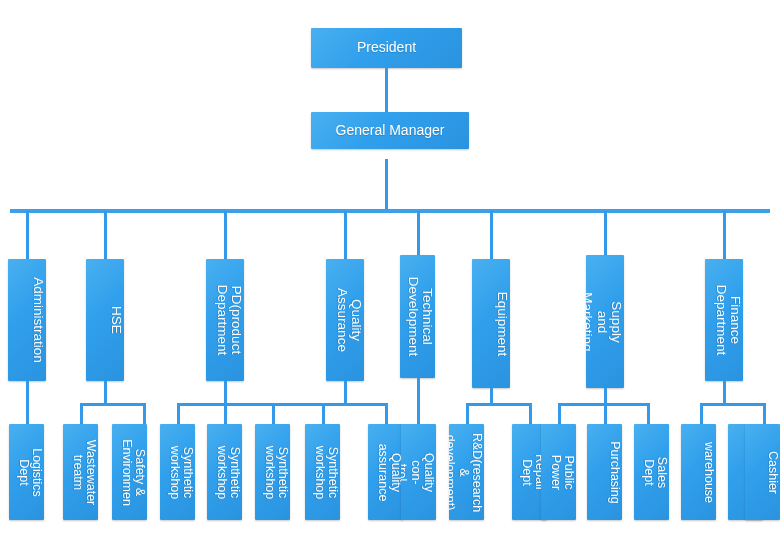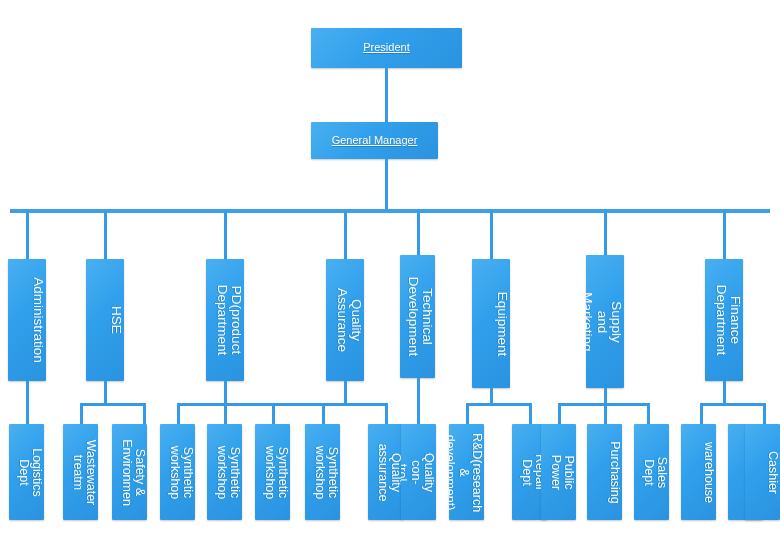--- a/index.html
+++ b/index.html
@@ -45,22 +45,21 @@
     display: block;
     text-align: center;
     color: #ffffff;
     line-height: 1.08;
     text-shadow: 0 1px 1px rgba(0,0,0,0.18);
     white-space: pre-line;
   }
 
   
   .node.horiz .lbl {
-    font-size: 11px;
-    text-decoration: underline;
+    font-size: 14px;
   }
 
   
   .node.vert {
     align-items: center;
     justify-content: center;
   }
   .node.vert .lbl {
     transform: rotate(90deg);
     transform-origin: center center;
@@ -75,21 +74,21 @@
 <body>
 
 <div id="chart-canvas">
 
   <div class="node horiz" style="left:311px; top:28px; width:151px; height:40px;">
     <span class="lbl">President</span>
   </div>
 
   <div class="line v" style="left:385px; top:68px; width:3px; height:54px;"></div>
 
-  <div class="node horiz" style="left:311px; top:122px; width:127px; height:37px;">
+  <div class="node horiz" style="left:311px; top:112px; width:158px; height:37px;">
     <span class="lbl">General Manager</span>
   </div>
 
   <div class="line v" style="left:385px; top:159px; width:3px; height:52px;"></div>
 
   <div class="line bus" style="left:10px; top:209px; width:760px;"></div>
 
   <div class="line v" style="left:26px;  top:211px; height:48px;"></div>
   <div class="line v" style="left:104px; top:211px; height:48px;"></div>
   <div class="line v" style="left:224px; top:211px; height:48px;"></div>

